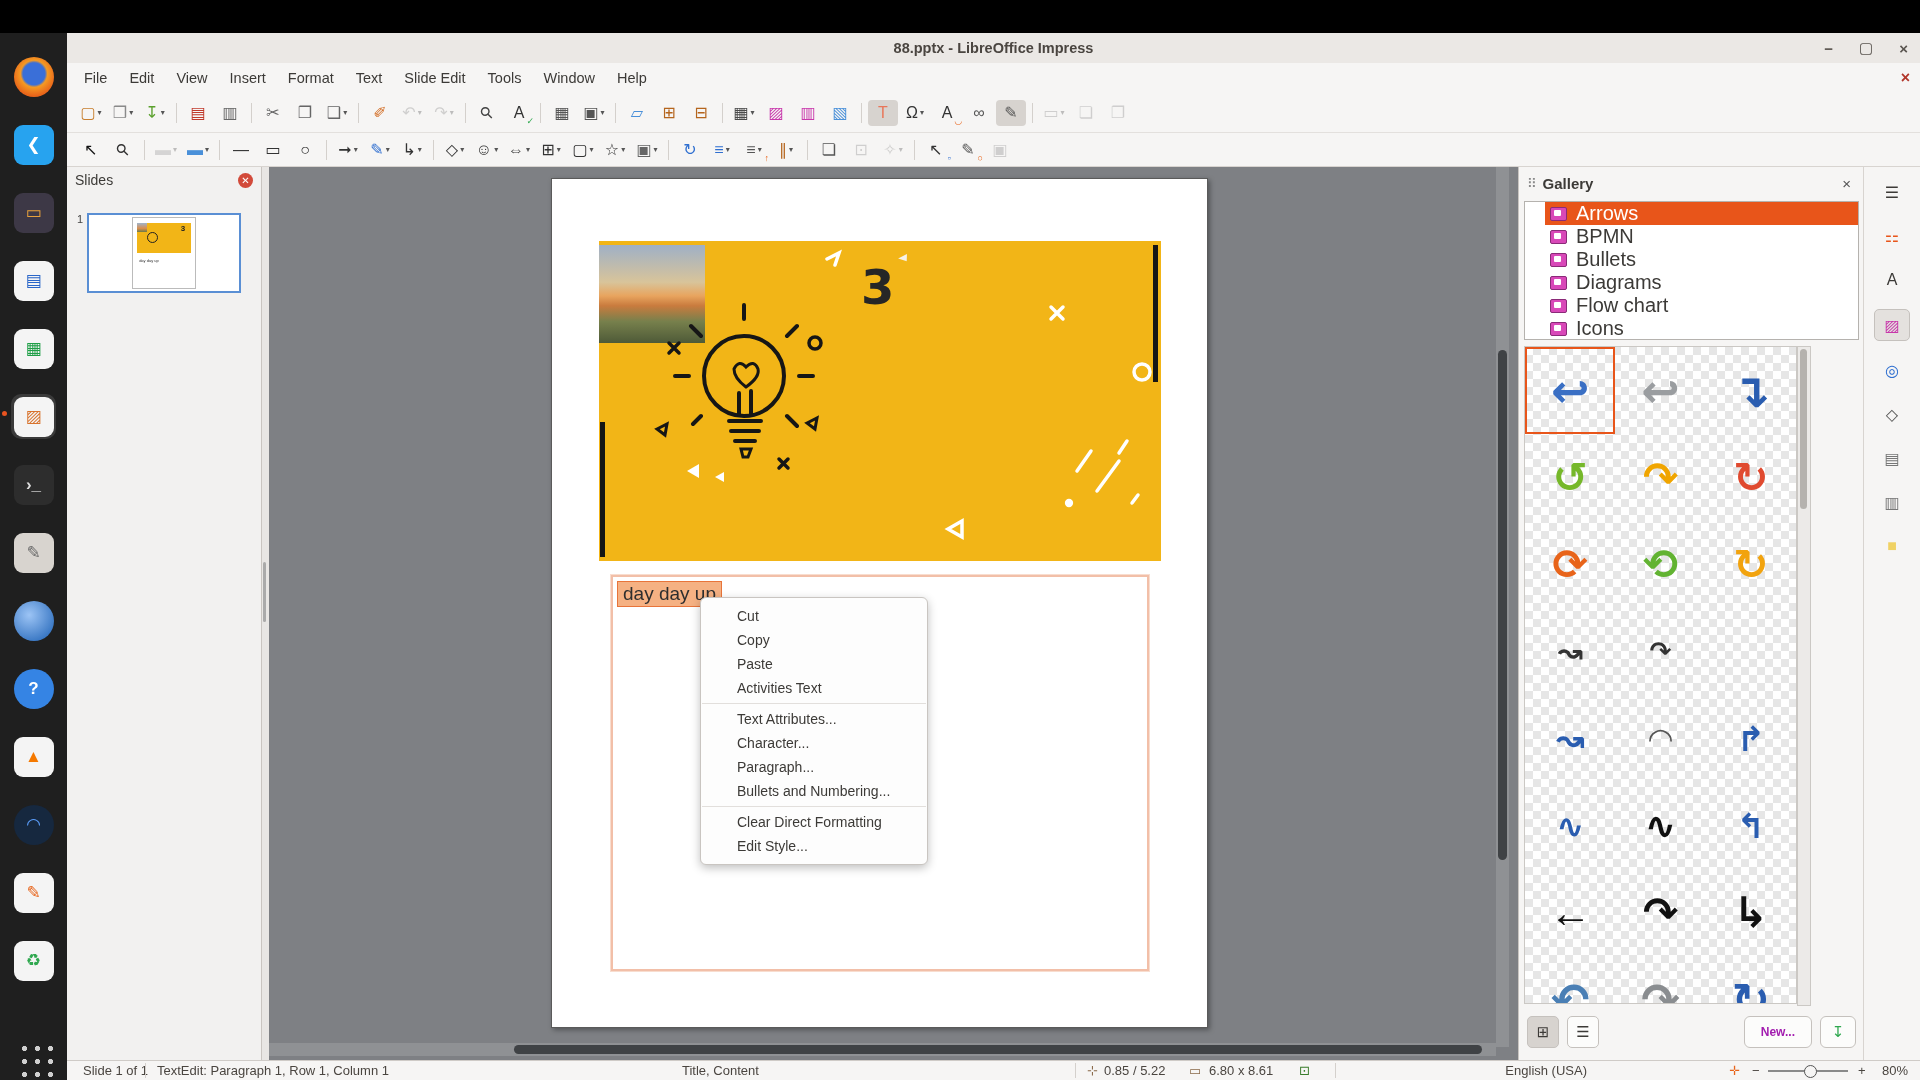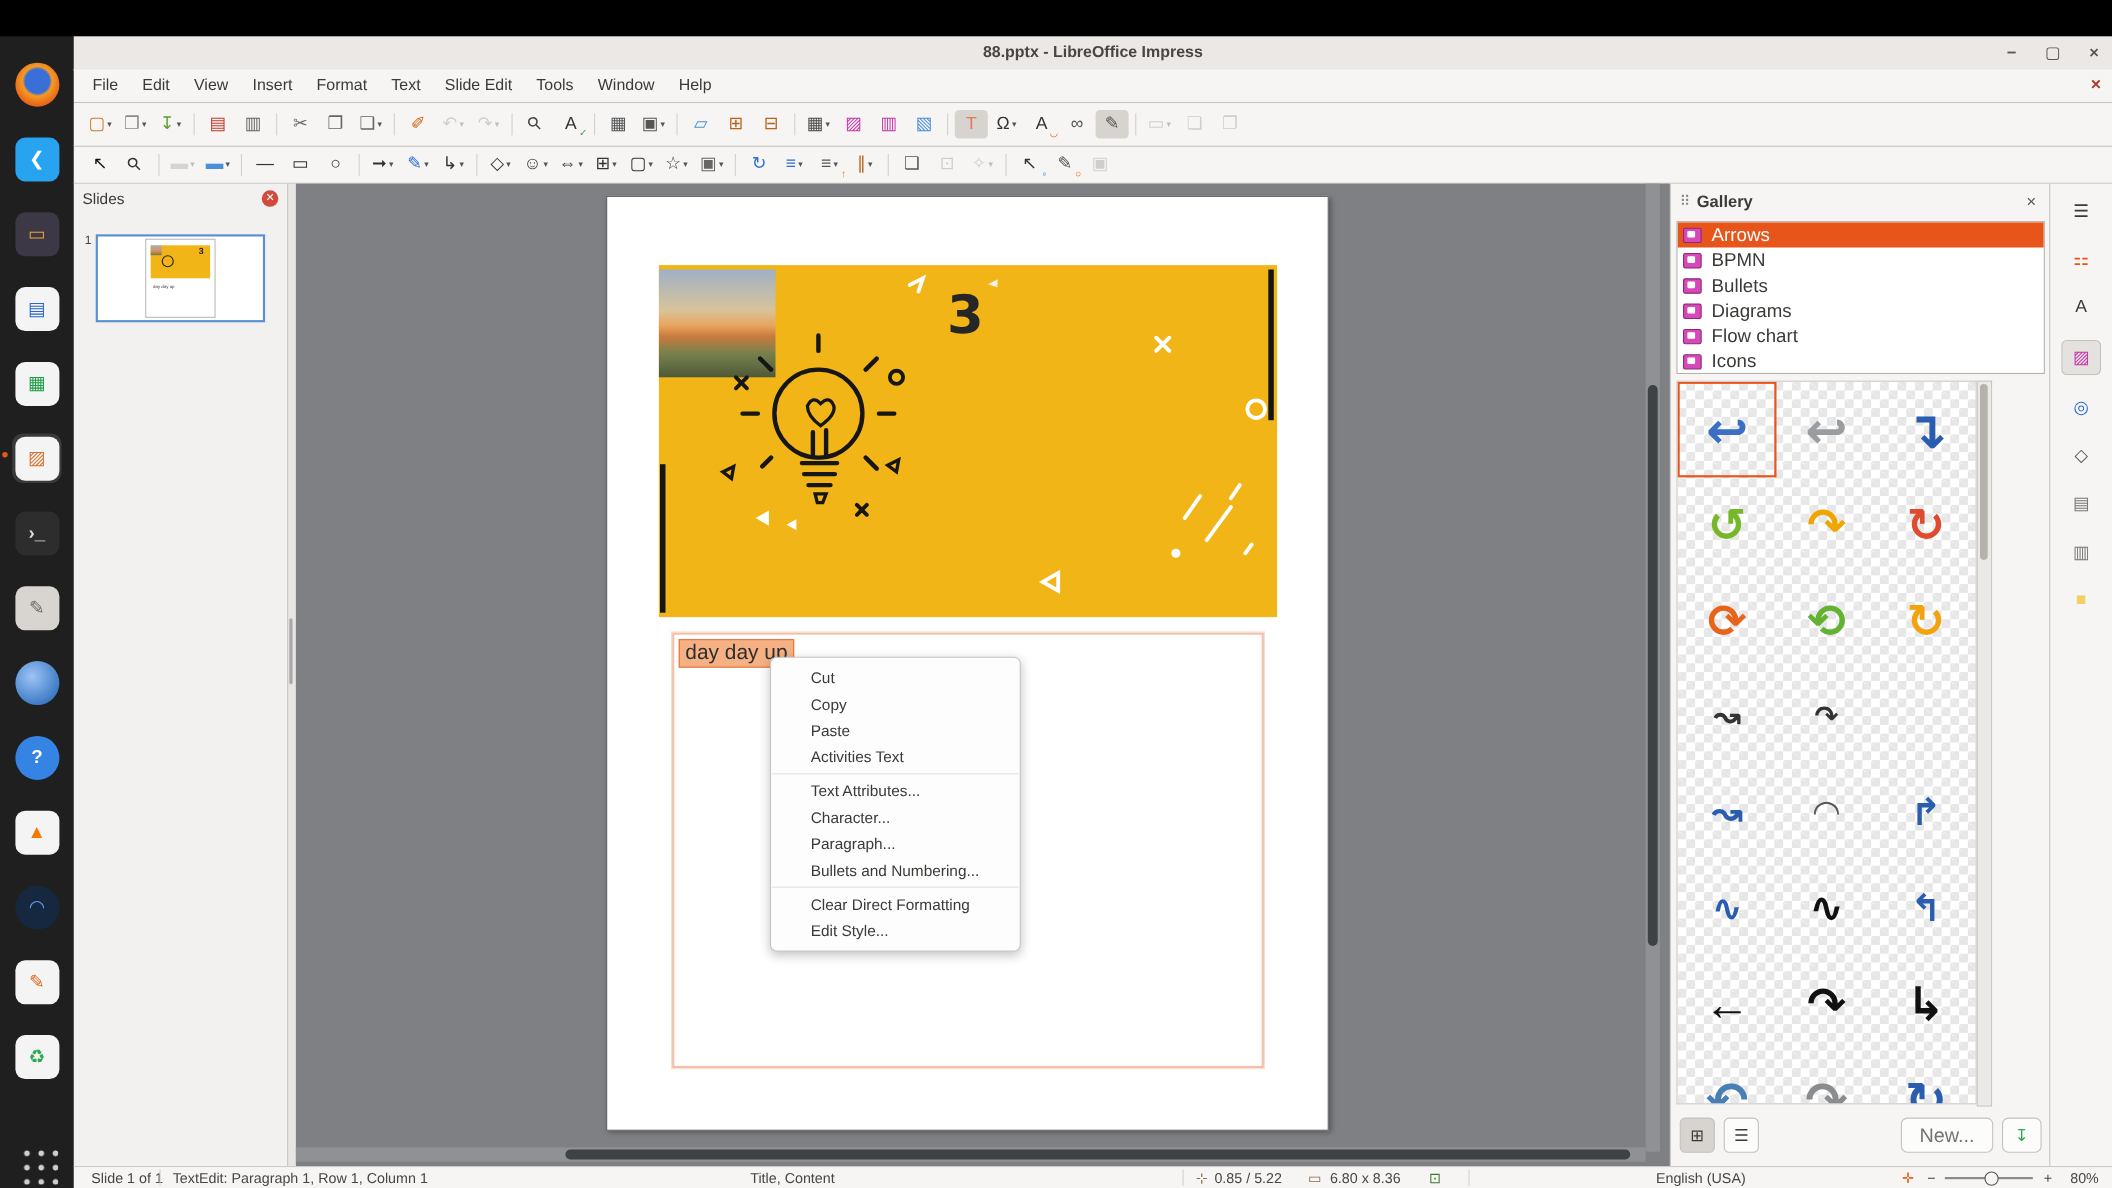--- a/index.html
+++ b/index.html
@@ -87,38 +87,38 @@
   #vscroll .thumb{position:absolute;left:2px;top:183px;width:9px;height:510px;background:#3f4245;border-radius:5px;}
   #hscroll{position:absolute;left:269px;top:1043px;width:1227px;height:13px;background:#8f9194;}
   #hscroll .thumb{position:absolute;left:245px;top:2px;width:968px;height:9px;background:#3f4245;border-radius:5px;}
   
   #gallery{position:absolute;left:1518px;top:167px;width:345px;height:893px;background:#f6f5f4;border-left:1px solid #c9c5c1;box-sizing:border-box;}
   #gal-header{height:32px;display:flex;align-items:center;padding:0 8px;gap:8px;}
   #gal-grip{color:#8a8a8a;font-size:13px;letter-spacing:-2px;}
   #gal-title{font-weight:bold;color:#3c3a37;font-size:15px;}
   #gal-close{margin-left:auto;color:#555;font-size:15px;padding-right:4px;}
   #gal-list{position:absolute;left:5px;top:34px;width:333px;height:137px;background:#fff;border:1px solid #b5b2ae;overflow:hidden;}
-  .gal-row{height:23px;display:flex;align-items:center;gap:9px;padding-left:5px;font-size:17px;color:#3c3a37;}
+  .gal-row{height:23px;display:flex;align-items:center;gap:9px;padding-left:5px;font-size:20px;color:#3c3a37;margin-left:20px;}
   .gal-row.sel{background:#e8551a;color:#fff;}
   .gal-folder{width:15px;height:12px;background:#d848b8;border:1px solid #8a2a78;border-radius:2px;position:relative;}
   .gal-folder::after{content:"";position:absolute;left:3px;top:2px;width:7px;height:6px;background:#fff;border-radius:1px;}
   #gal-grid{position:absolute;left:5px;top:179px;width:271px;height:656px;background:#fff;
     background-image:linear-gradient(45deg,#e6e6e6 25%,transparent 25%,transparent 75%,#e6e6e6 75%),
                      linear-gradient(45deg,#e6e6e6 25%,transparent 25%,transparent 75%,#e6e6e6 75%);
     background-size:16px 16px;background-position:0 0,8px 8px;
     display:grid;grid-template-columns:repeat(3,1fr);grid-auto-rows:87px;overflow:hidden;border:1px solid #cbc8c4;}
   .gal-cell{display:flex;align-items:center;justify-content:center;}
   .gal-cell.sel{outline:2px solid #e8551a;outline-offset:-2px;}
   .gal-cell span{font-weight:bold;}
   #gal-vscroll{position:absolute;left:278px;top:179px;width:12px;height:658px;background:#eceae8;border:1px solid #cbc8c4;}
   #gal-vscroll .thumb{position:absolute;left:2px;top:2px;width:7px;height:160px;background:#b5b2ae;border-radius:4px;}
   #gal-bottom{position:absolute;left:0;bottom:8px;width:345px;height:40px;display:flex;align-items:center;gap:8px;padding-left:8px;box-sizing:border-box;}
   .gview-btn{width:30px;height:30px;border:1px solid #c5c1bd;border-radius:5px;display:flex;align-items:center;justify-content:center;color:#3c3a37;font-size:15px;background:#fcfcfb;}
   .gview-btn.act{background:#d7d3cf;}
-  #gal-new{margin-left:auto;height:30px;padding:0 16px;border:1px solid #c5c1bd;border-radius:6px;background:#fcfcfb;display:flex;align-items:center;font-size:18px;color:#737373;}
+  #gal-new{margin-left:auto;height:30px;padding:0 16px;border:1px solid #c5c1bd;border-radius:6px;background:#fcfcfb;display:flex;align-items:center;font-size:12px;color:#a21caf;font-weight:bold;}
   #gal-insert{width:34px;height:30px;border:1px solid #c5c1bd;border-radius:6px;background:#fcfcfb;display:flex;align-items:center;justify-content:center;color:#2fa84f;font-size:15px;margin-right:8px;}
   
   #tabstrip{position:absolute;left:1863px;top:167px;width:57px;height:893px;background:#f6f5f4;border-left:1px solid #d8d4d0;
     display:flex;flex-direction:column;align-items:center;gap:14px;padding-top:10px;box-sizing:border-box;}
   .stab{width:34px;height:30px;border-radius:5px;display:flex;align-items:center;justify-content:center;font-size:16px;}
   .stab.act{background:#e4e1de;border:1px solid #c5c1bd;}
   
   #statusbar{position:absolute;left:67px;top:1060px;width:1853px;height:20px;background:#f6f5f4;border-top:1px solid #cfcbc7;font-size:13px;color:#4a4540;}
   #statusbar .s{position:absolute;top:2px;white-space:nowrap;}
   .ssep{position:absolute;top:2px;width:1px;height:15px;background:#d4d0cc;}
@@ -651,21 +651,21 @@
 
   <div id="statusbar">
     <span class="s" style="left:16px">Slide 1 of 1</span>
     <span class="ssep" style="left:78px"></span>
     <span class="s" style="left:90px">TextEdit: Paragraph 1, Row 1, Column 1</span>
     <span class="s" style="left:615px">Title, Content</span>
     <span class="ssep" style="left:1008px"></span>
     <span class="s" style="left:1020px;color:#8a6a4a">⊹</span>
     <span class="s" style="left:1037px">0.85 / 5.22</span>
     <span class="s" style="left:1122px;color:#8a6a4a">▭</span>
-    <span class="s" style="left:1142px">6.80 x 8.36</span>
+    <span class="s" style="left:1142px">6.80 x 8.61</span>
     <span class="s" style="left:1232px;color:#3a7d2c">⊡</span>
     <span class="ssep" style="left:1268px"></span>
     <span class="s" style="left:1340px;width:180px;text-align:right">English (USA)</span>
     <span class="s" style="left:1662px;color:#e8641a">✛</span>
     <span class="s" style="left:1685px">−</span>
     <div id="zoom-slider">
         <div id="zoom-handle"></div>
       </div>
     <span class="s" style="left:1791px">+</span>
     <span class="s" style="left:1815px">80%</span>

